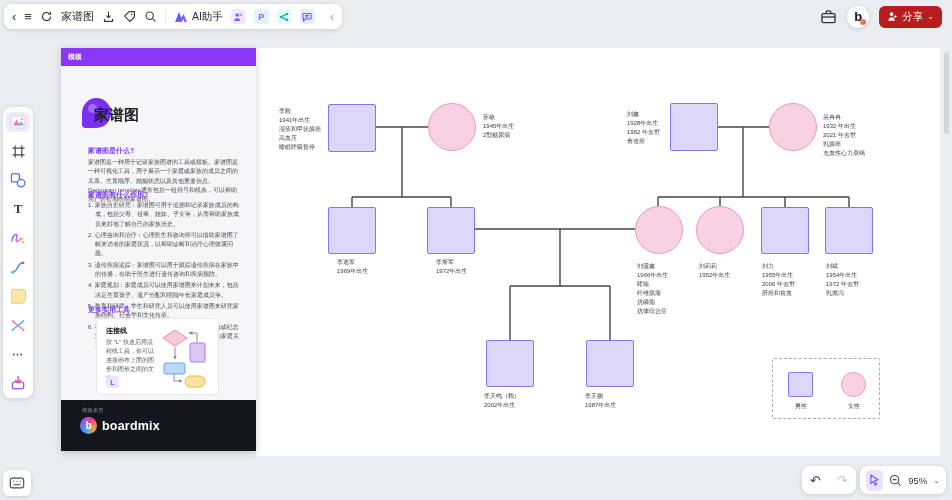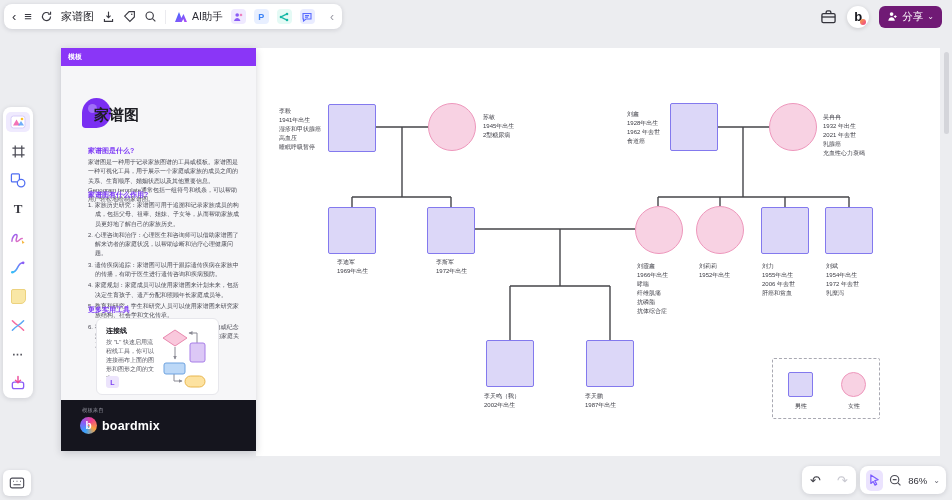--- a/index.html
+++ b/index.html
@@ -22,21 +22,21 @@
   .tb-title{font-size:11px;color:#26262c;font-weight:500;}
   .tb-sep{width:1px;height:14px;background:#ebebef;}
   .ai-group{display:flex;align-items:center;gap:4px;cursor:pointer;}
   .ai-label{font-size:10.5px;color:#2b2b33;font-weight:500;}
   .mini-icon{width:15px;height:15px;border-radius:4px;display:flex;align-items:center;justify-content:center;font-size:9px;font-weight:bold;cursor:pointer;}
   .collapse{margin-left:auto;color:#9a9aa4;font-size:12px;cursor:pointer;}
   
   .topright{position:absolute;right:10px;top:4px;height:25px;display:flex;align-items:center;gap:10px;}
   .brand-circle{width:22px;height:22px;border-radius:50%;background:#fff;box-shadow:0 1px 4px rgba(0,0,0,.15);display:flex;align-items:center;justify-content:center;font-weight:bold;font-size:13px;color:#16161c;position:relative;cursor:pointer;}
   .brand-dot{position:absolute;right:3px;bottom:3px;width:6px;height:6px;border-radius:50%;background:linear-gradient(135deg,#f8a13f,#ef3f8f);}
-  .share-btn{height:22px;background:#701a75;border-radius:6px;color:#fff;display:flex;align-items:center;gap:4px;padding:0 8px;font-size:10.5px;cursor:pointer;}
+  .share-btn{height:22px;background:#b91c1c;border-radius:6px;color:#fff;display:flex;align-items:center;gap:4px;padding:0 8px;font-size:10.5px;cursor:pointer;}
   .share-chev{font-size:8px;opacity:.9;}
   
   .ltoolbar{position:absolute;left:3px;top:107px;width:30px;background:#fff;border-radius:8px;box-shadow:0 1px 5px rgba(20,20,40,.14);display:flex;flex-direction:column;align-items:center;padding:5px 0;gap:9px;}
   .ltool{width:24px;height:20px;display:flex;align-items:center;justify-content:center;border-radius:5px;cursor:pointer;}
   .ltool.active{background:#efeafe;}
   .more-dots{font-size:11px;color:#55555e;font-weight:bold;letter-spacing:1px;}
   .sticky{width:13px;height:13px;background:#f9e7a6;border:1px solid #ecd27e;border-radius:2px 2px 5px 2px;}
   .t-glyph{font-family:"Liberation Serif",serif;font-size:13px;font-weight:bold;color:#3a3a42;}
   .corner-btn{position:absolute;left:3px;top:470px;width:28px;height:26px;background:#fff;border-radius:6px;box-shadow:0 1px 4px rgba(20,20,40,.14);display:flex;align-items:center;justify-content:center;cursor:pointer;}
   
@@ -372,17 +372,17 @@
       <svg width="11" height="12" viewBox="0 0 12 13">
         <path d="M2 1 10 6.2 6.3 7.2 8.4 11.2 6.6 12.1 4.6 8.2 2 10.3Z" fill="none" stroke="#7c5cff" stroke-width="1.3" stroke-linejoin="round"></path>
       </svg>
     </span>
     <span>
       <svg width="13" height="13" viewBox="0 0 15 15" fill="none" stroke="#4c4c55" stroke-width="1.3">
         <circle cx="6.5" cy="6.5" r="4.8"></circle>
           <path d="M4.3 6.5h4.4M10.2 10.2l3 3"></path>
       </svg>
     </span>
-    <span class="zoom-label">86%</span>
+    <span class="zoom-label">95%</span>
     <span class="zoom-chev">⌄</span>
   </div>
 
 </div>
 
 </body></html>

